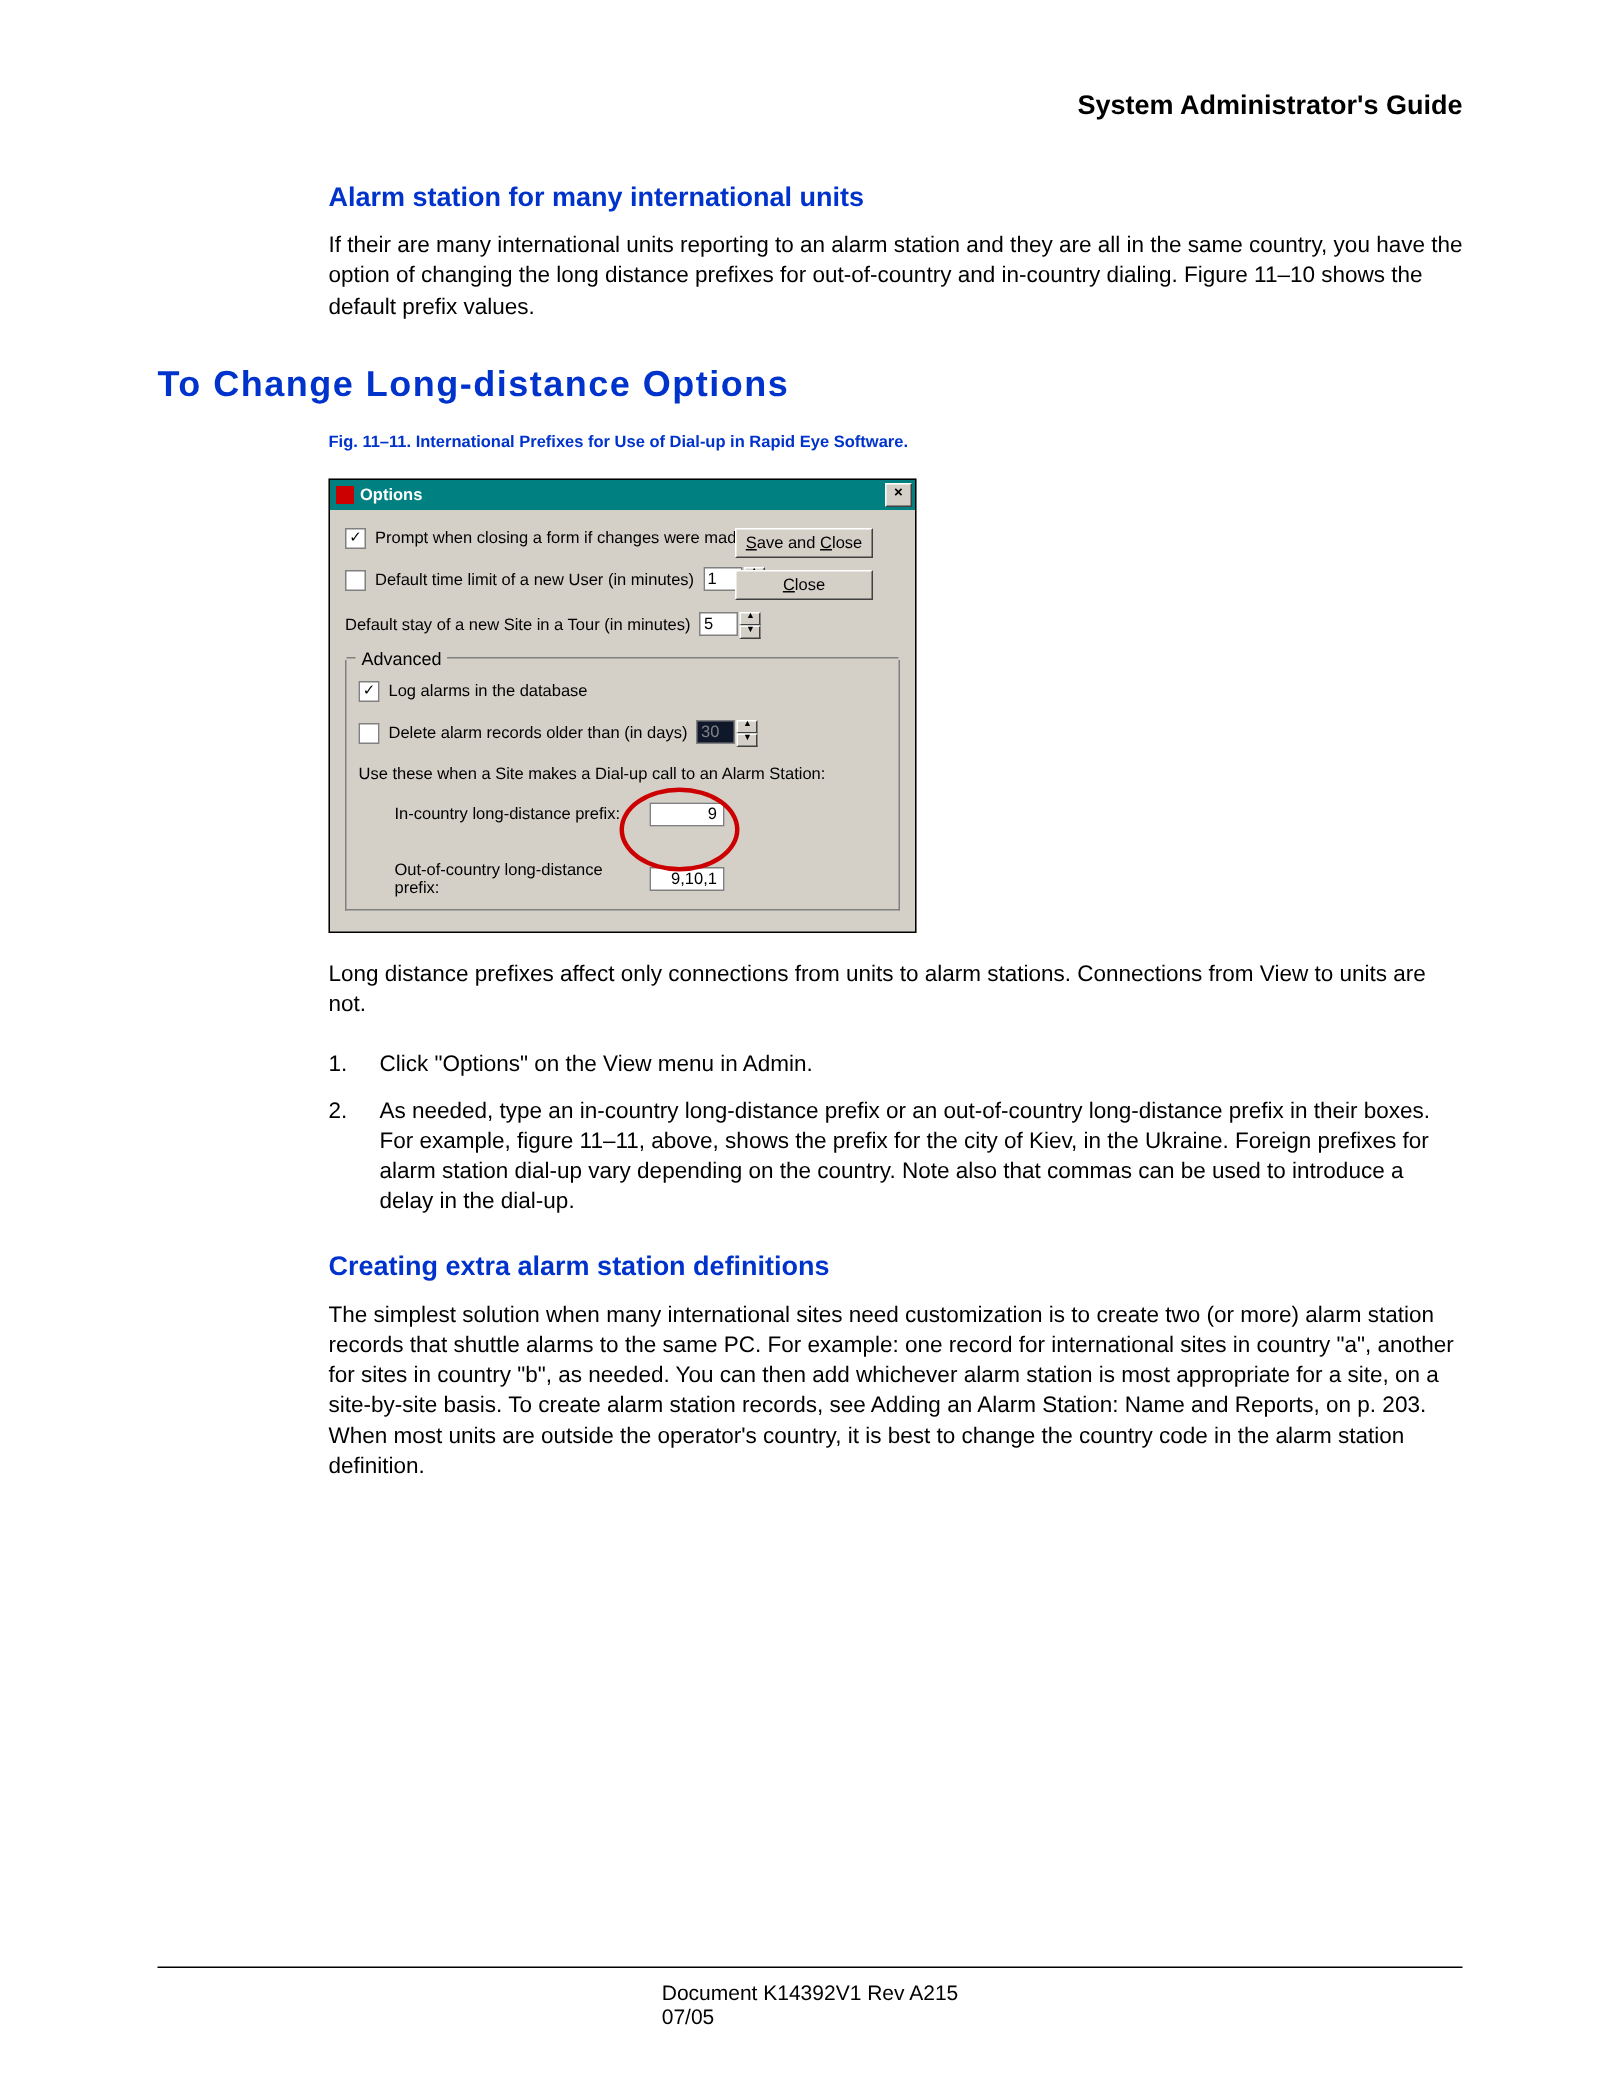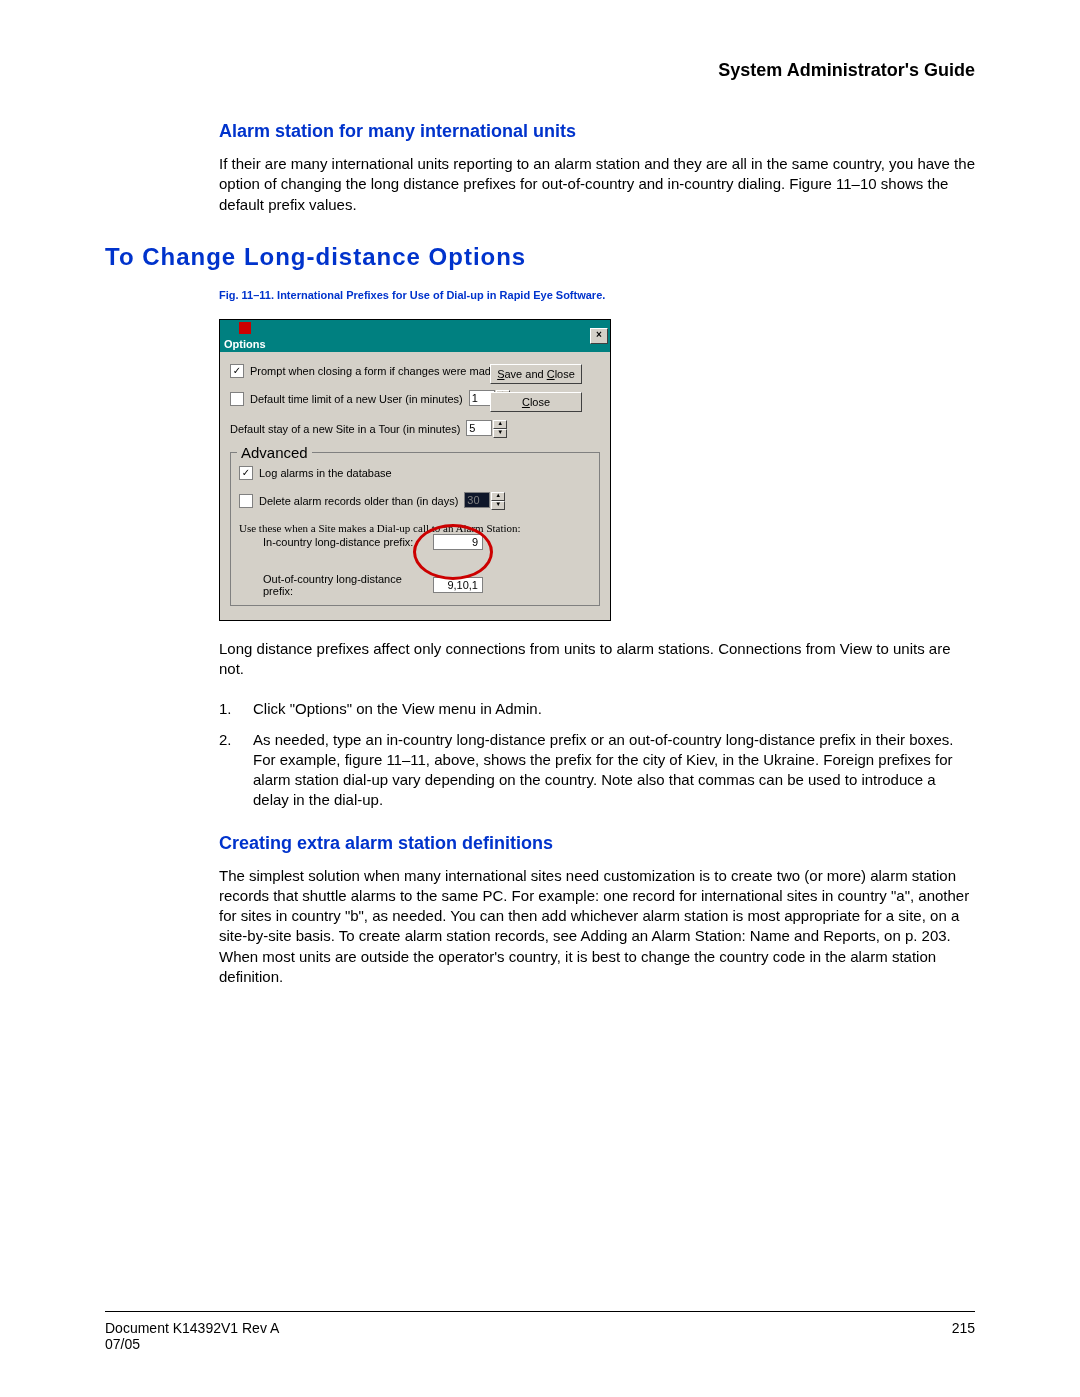--- a/index.html
+++ b/index.html
@@ -65,21 +65,21 @@
     left: 105px;
     right: 105px;
     bottom: 45px;
   }
   .footer-line {
     border-top: 1px solid #000;
     margin-bottom: 8px;
   }
   .footer-row {
     display: flex;
-    justify-content: space-between;
+    justify-content: center;
     font-size: 14px;
   }
 
   
   .dialog {
     width: 390px;
     margin-left: 114px;
     margin-bottom: 18px;
     border: 1px solid #000;
     background: #d4d0c8;
@@ -93,21 +93,20 @@
     justify-content: space-between;
     background: #008080;
     color: #fff;
     padding: 2px 2px 2px 4px;
     font-weight: bold;
   }
   .dialog-titleleft {
     display: flex;
     align-items: center;
     gap: 4px;
-    flex-direction: column;
   }
   .title-icon {
     width: 12px;
     height: 12px;
     background: #c00;
     display: inline-block;
   }
   .close-btn {
     width: 16px;
     height: 14px;
@@ -207,21 +206,21 @@
   }
   .fieldset .legend {
     position: absolute;
     top: -8px;
     left: 0;
     right: 0;
     display: flex;
     align-items: center;
   }
   .fieldset .legend .line { border-top: 1px solid #808080; flex:1; }
-  .fieldset .legend .txt { padding: 0 4px; color:#000; font-size:15px; }
+  .fieldset .legend .txt { padding: 0 4px; color:#000; font-size:12px; }
   .text-input {
     width: 40px;
     height: 14px;
     border: 1px solid #808080;
     background: #fff;
     font-size: 11px;
     padding: 0 4px;
     text-align: right;
   }
   .circle {
@@ -309,21 +308,21 @@
           <span class="dlg-label">Delete alarm records older than (in days)</span>
           <span class="spin">
             <input class="disabled" value="30" style="">
             <span class="spin-btns">
                 <div>▲</div>
                 <div>▼</div>
               </span>
           </span>
         </div>
 
-        <div class="dlg-row" style="margin-bottom:0;font-family:Liberation Serif, serif;">
+        <div class="dlg-row" style="margin-bottom:13px;">
           <span class="dlg-label">Use these when a Site makes a Dial-up call to an Alarm Station:</span>
         </div>
 
         <div style="position:relative; padding-left:24px;">
           <div class="dlg-row" style="margin-bottom:23px;">
             <span class="dlg-label" style="width:170px;">In-country long-distance prefix:</span>
             <input class="text-input" value="9" style="">
           </div>
           <div class="dlg-row" style="margin-bottom:0;">
             <span class="dlg-label" style="width:170px;">Out-of-country long-distance prefix:</span>

